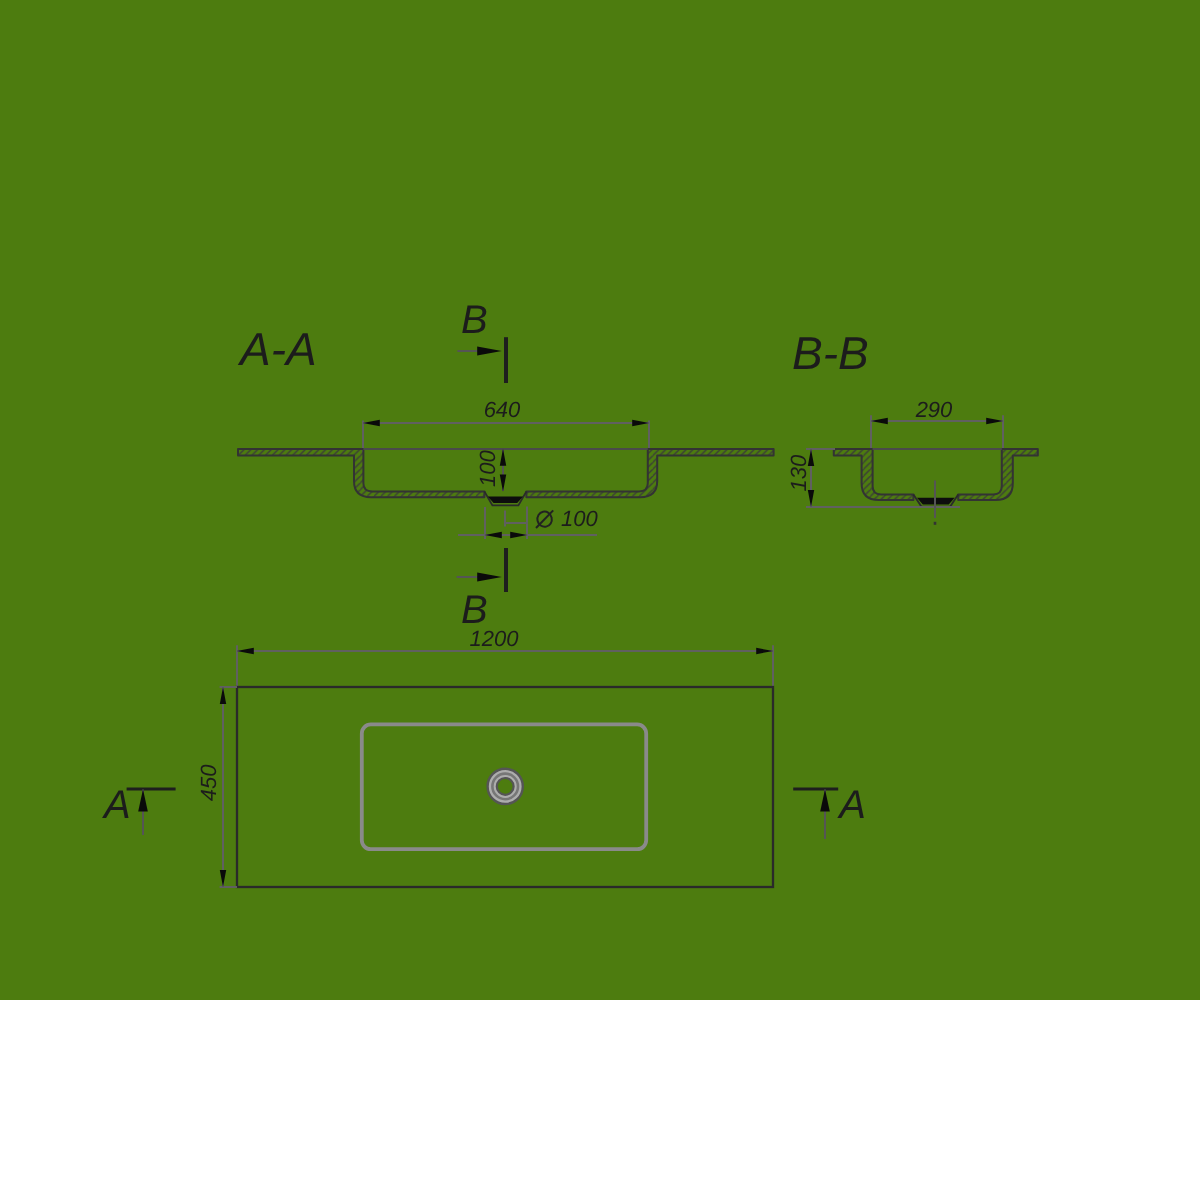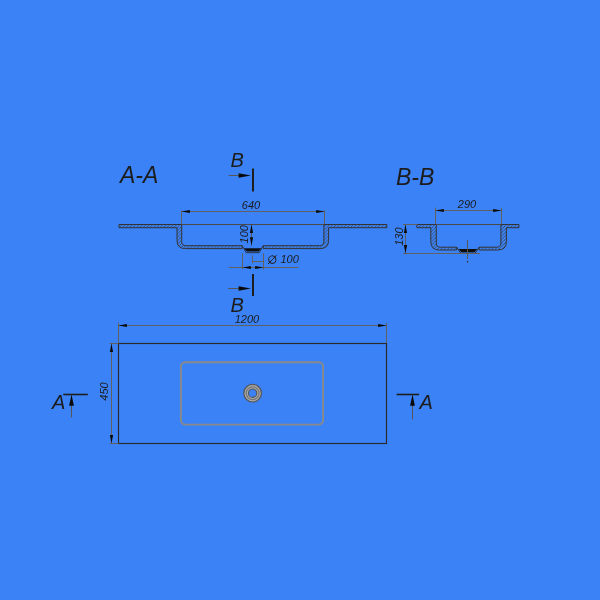--- a/index.html
+++ b/index.html
@@ -1,16 +1,16 @@
 <!DOCTYPE html>
 <html><head>
 <meta charset="utf-8">
 <style>
   html,body{margin:0;padding:0;background:#ffffff;}
-  .wrap{width:600px;height:600px;position:relative;background:#3b82f6;overflow:hidden;transform:translateZ(0);will-change:transform;}
+  .wrap{width:600px;height:500px;position:relative;background:#4d7c0f;overflow:hidden;transform:translateZ(0);will-change:transform;}
   text{opacity:0.999;font-family:"Liberation Sans",sans-serif;font-style:italic;fill:#1c1c1c;}
 </style>
 </head>
 <body>
 <div class="wrap">
 <svg width="600" height="600" viewBox="0 0 600 600" xmlns="http://www.w3.org/2000/svg">
 <defs>
   <pattern id="h" width="3.4" height="3.4" patternUnits="userSpaceOnUse">
     <line x1="-0.8" y1="4.2" x2="4.2" y2="-0.8" stroke="#3a3a3a" stroke-width="0.65"></line>
     <line x1="-0.8" y1="0.8" x2="0.8" y2="-0.8" stroke="#3a3a3a" stroke-width="0.65"></line>

